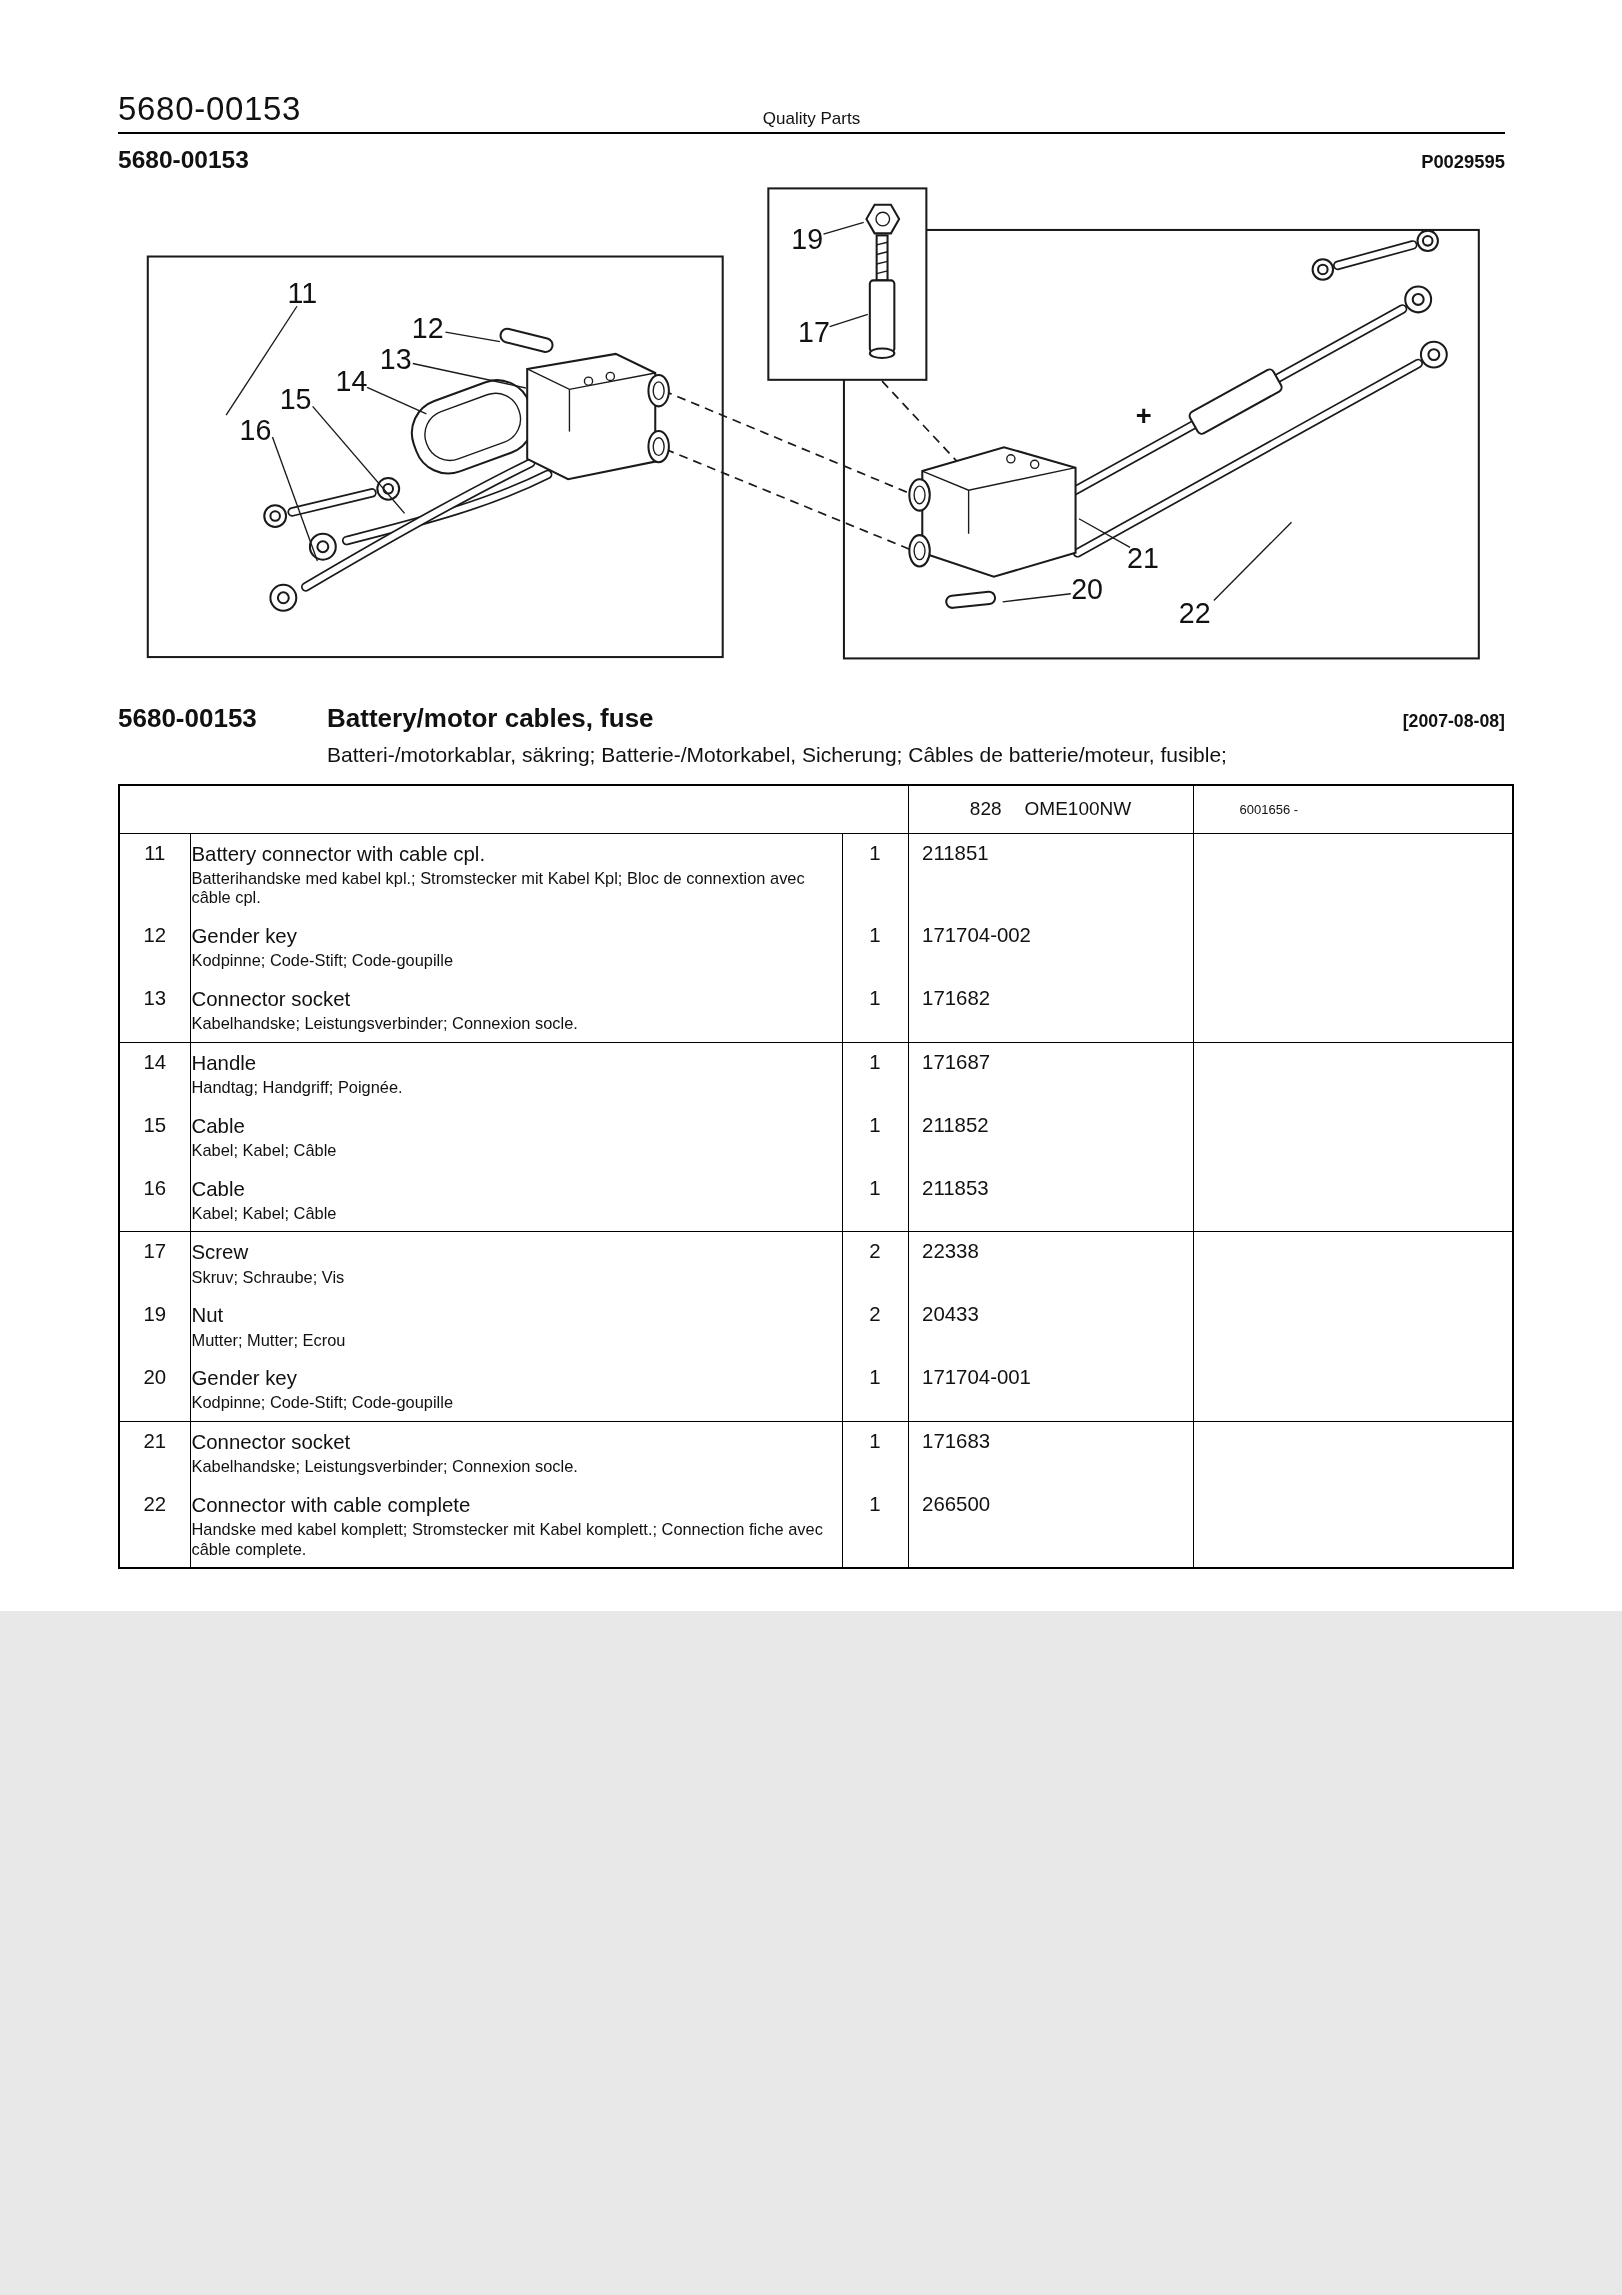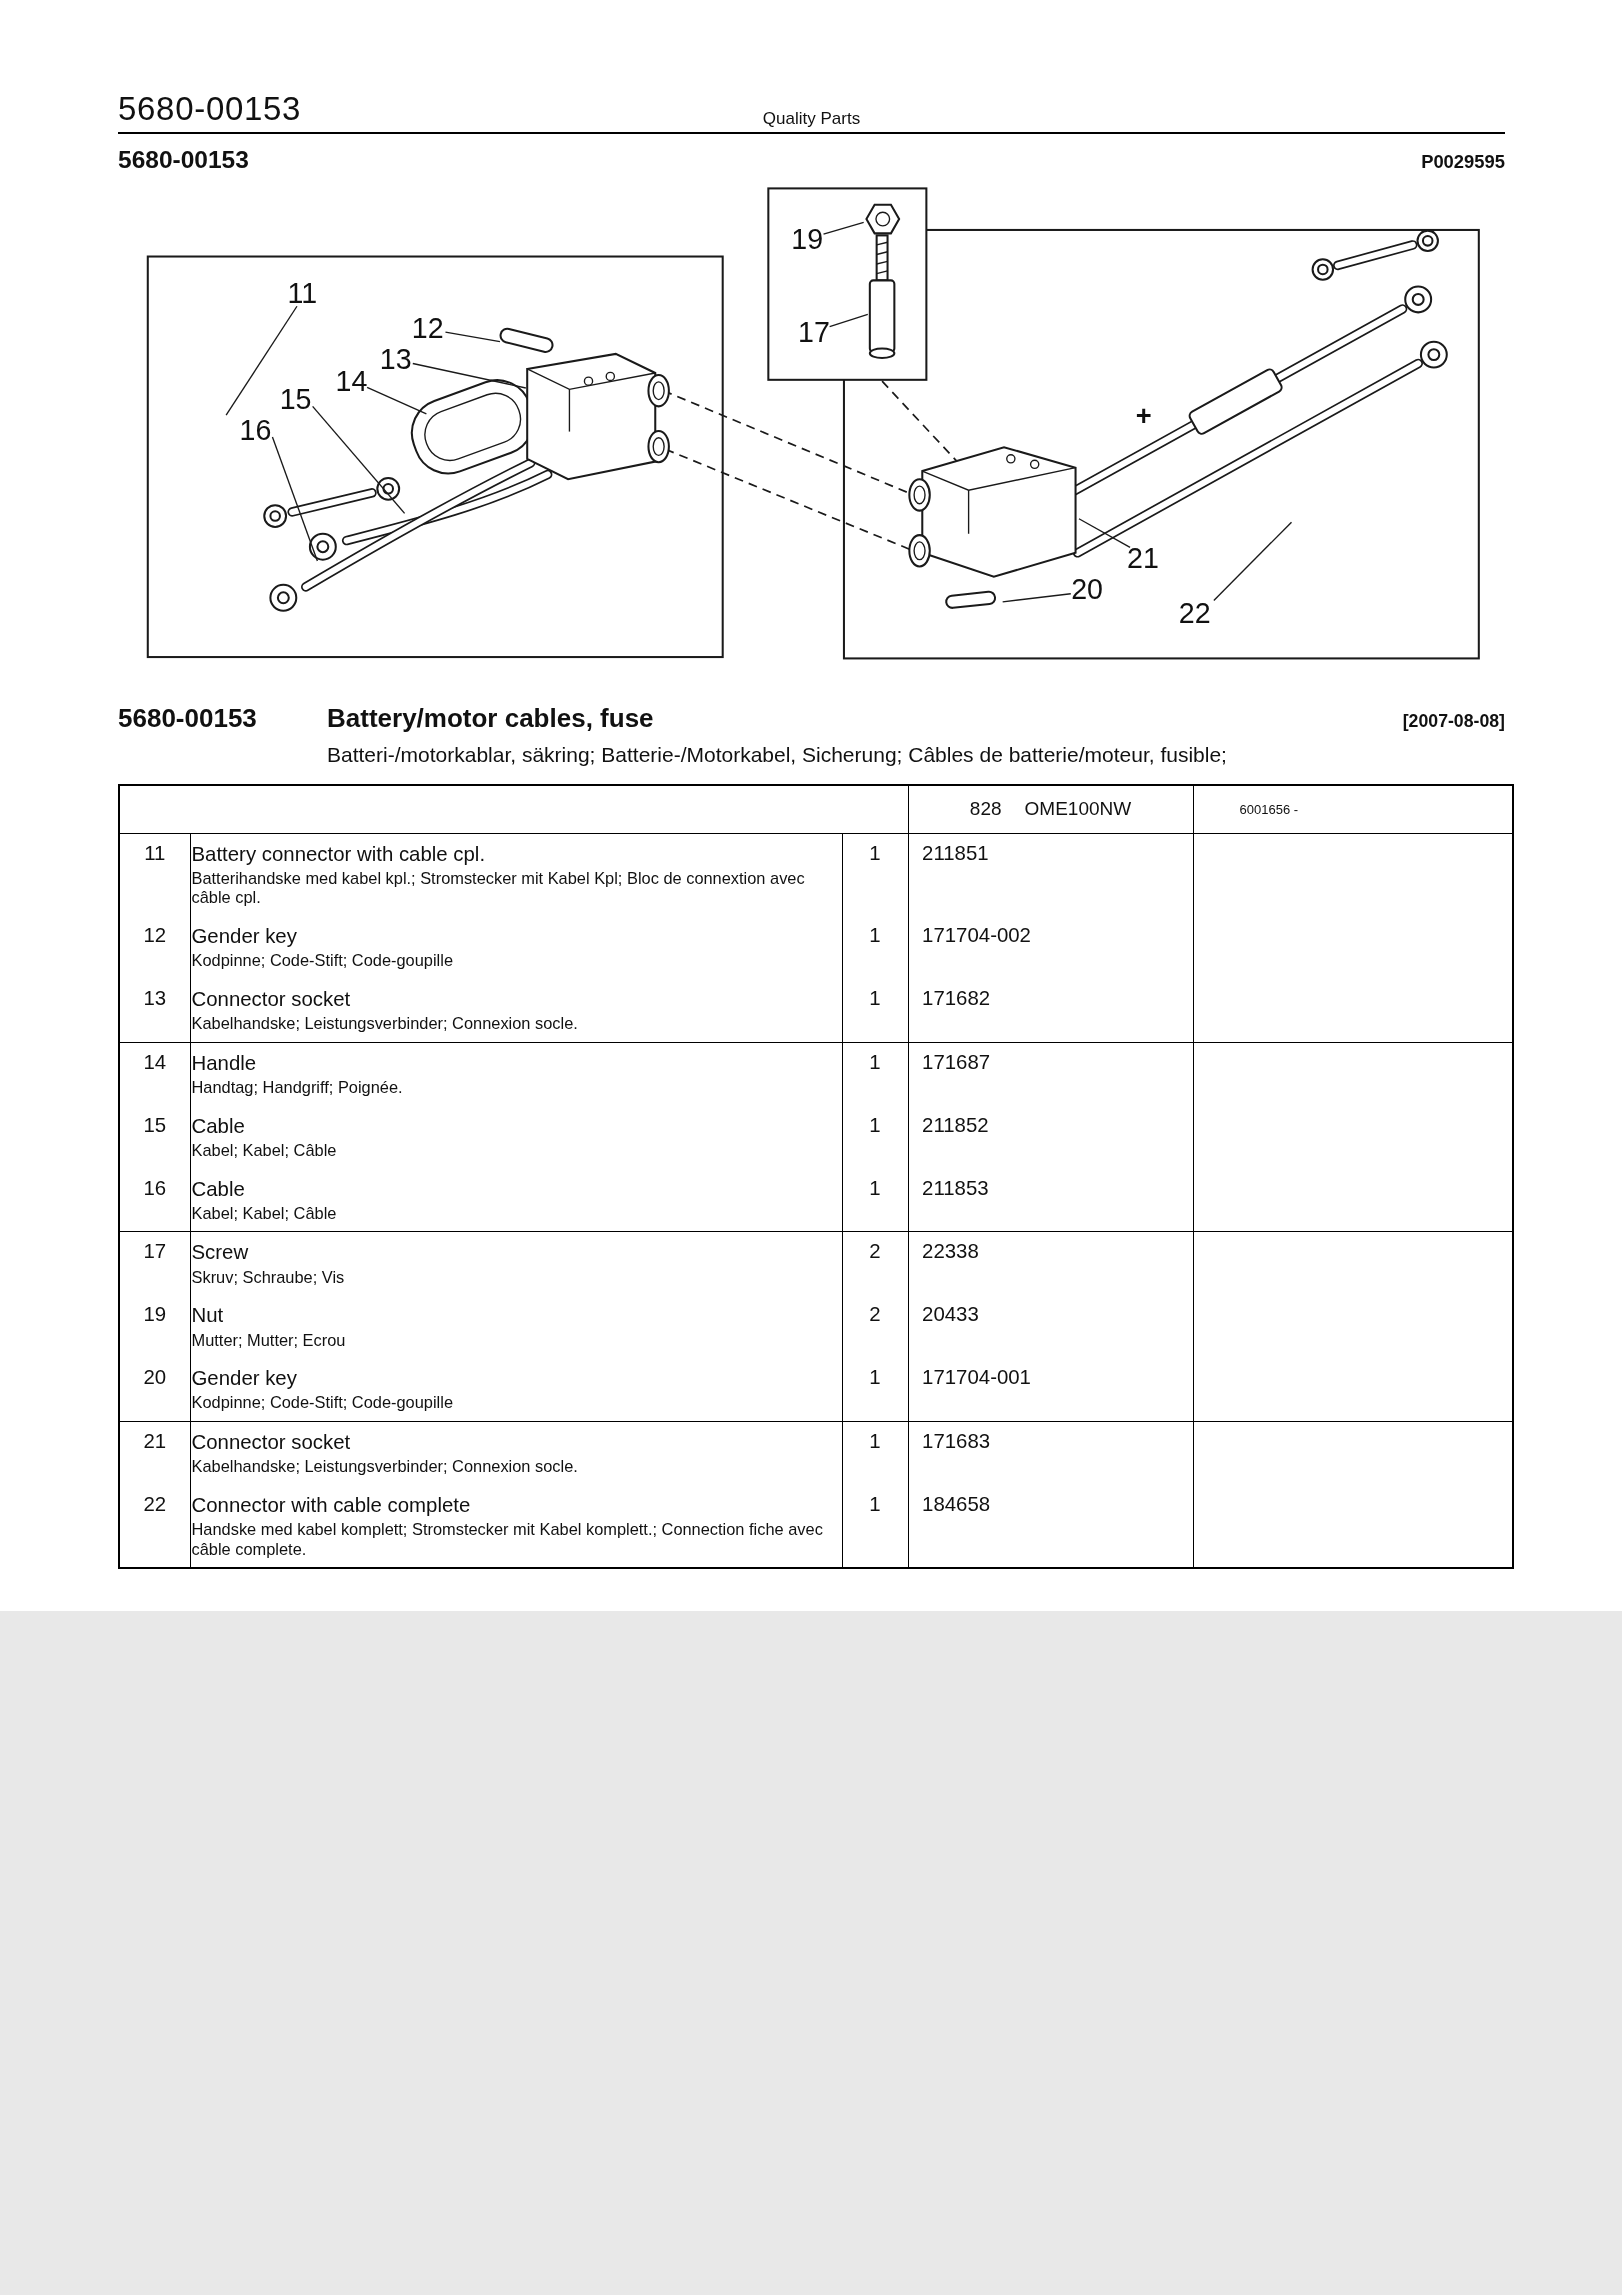--- a/index.html
+++ b/index.html
@@ -356,21 +356,21 @@
       <td class="c-part">171683</td>
       <td class="c-note"></td>
     </tr>
         <tr>
       <td class="c-pos">22</td>
       <td class="c-desc">
         <div class="desc-main">Connector with cable complete</div>
         <div class="desc-sub">Handske med kabel komplett; Stromstecker mit Kabel komplett.; Connection fiche avec câble complete.</div>
       </td>
       <td class="c-pcs">1</td>
-      <td class="c-part">184658</td>
+      <td class="c-part">266500</td>
       <td class="c-note"></td>
     </tr>
       </tbody>
   </table>
 
   <div class="footer-rule"></div>
   <div class="footer-text">© BT</div>
 
 </div>
 

